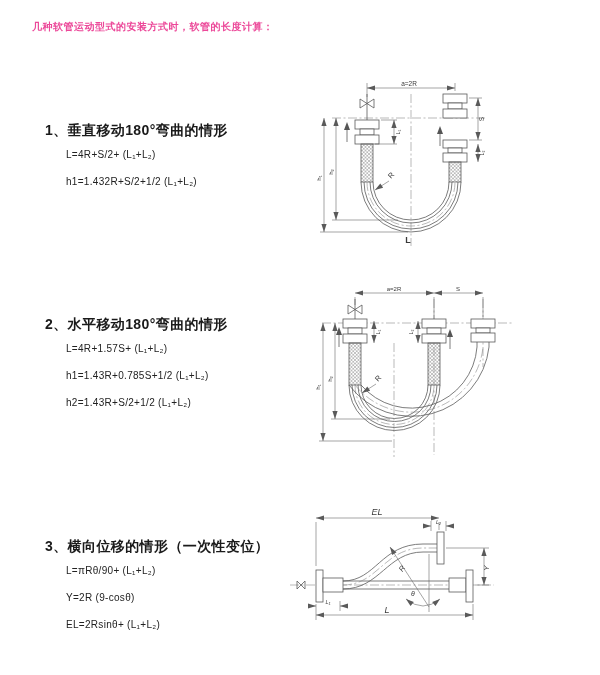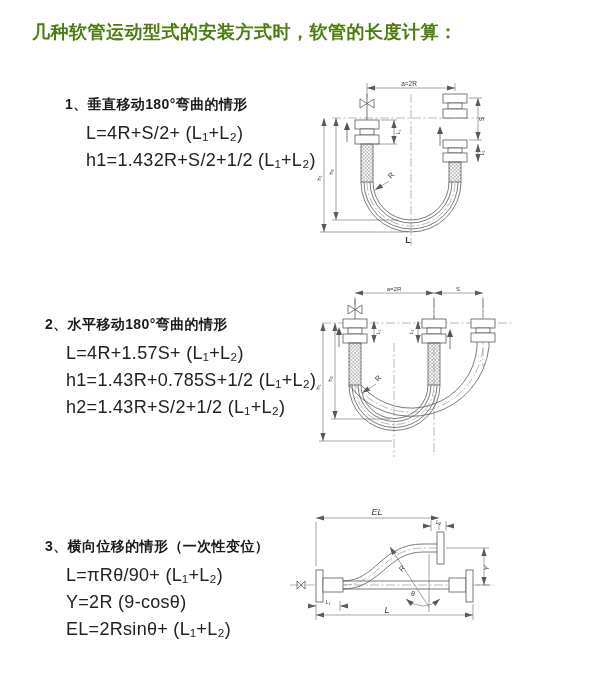--- a/index.html
+++ b/index.html
@@ -1,27 +1,27 @@
 <!DOCTYPE html>
 <html><head>
 <meta charset="utf-8">
 <style>
   html,body{margin:0;padding:0;background:#ffffff;}
   .page{
     position:relative;width:600px;height:675px;background:#ffffff;
     font-family:"Liberation Sans","DejaVu Sans",sans-serif;color:#1c1c1c;overflow:hidden;
   }
   .doc-title{
-    position:absolute;left:32px;top:20px;font-size:18px;font-weight:bold;
-    letter-spacing:0.5px;margin:0;color:#4d7c0f;
+    position:absolute;left:32px;top:20px;font-size:10px;font-weight:bold;
+    letter-spacing:0.5px;margin:0;color:#ec4899;
   }
   .calc-section{position:absolute;left:45px;width:275px;}
-  .sec1{top:96px;margin-left:20px;} .sec2{top:316px;} .sec3{top:538px;}
+  .sec1{top:122px;} .sec2{top:316px;} .sec3{top:538px;}
   .sec-heading{font-size:14px;font-weight:bold;color:#1a1a1a;letter-spacing:0.4px;height:18px;}
-  .formula{font-size:18px;color:#222;margin:9px 0 0 21px;height:18px;letter-spacing:0.3px;}
+  .formula{font-size:10px;color:#222;margin:9px 0 0 21px;height:18px;letter-spacing:0.3px;}
   .diagram{position:absolute;}
   .d1{left:306px;top:70px;} .d2{left:306px;top:283px;} .d3{left:282px;top:500px;font-style:italic;}
   svg{display:block;}
   svg text{font-family:"Liberation Sans","DejaVu Sans",sans-serif;fill:#3a3a3a;}
   .ln{stroke:#5a5a5a;stroke-width:0.8;fill:none;}
   .thin{stroke:#6a6a6a;stroke-width:0.6;fill:none;}
   .cl{stroke:#8a8a8a;stroke-width:0.6;fill:none;stroke-dasharray:9 2.5 2 2.5;}
   .fit{stroke:#5a5a5a;stroke-width:0.8;fill:#ffffff;}
   .mv{fill:#555;stroke:none;}
 </style>

